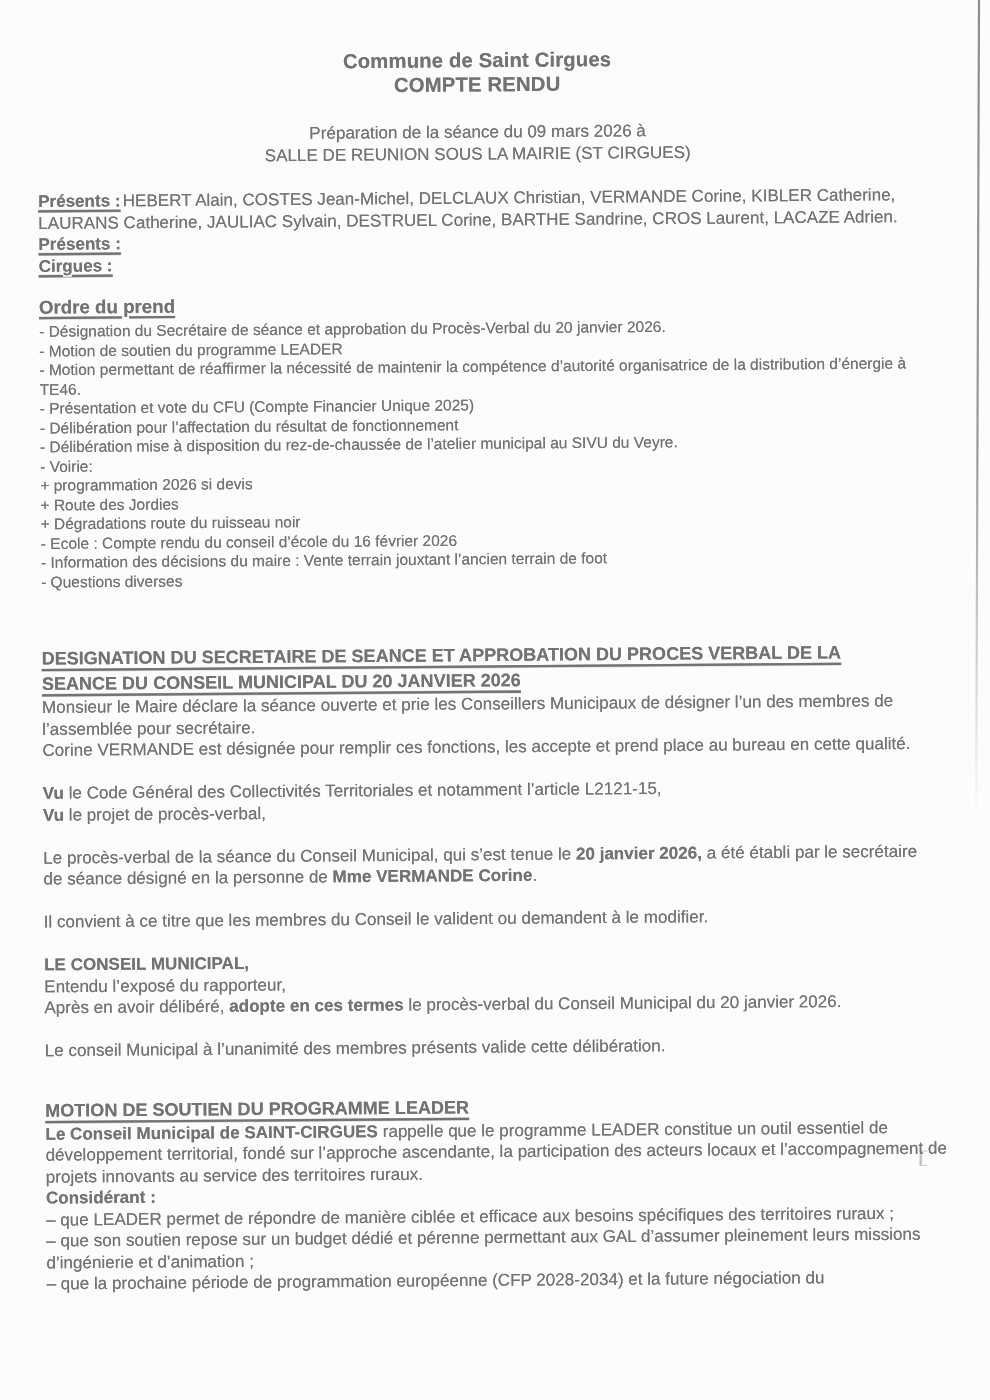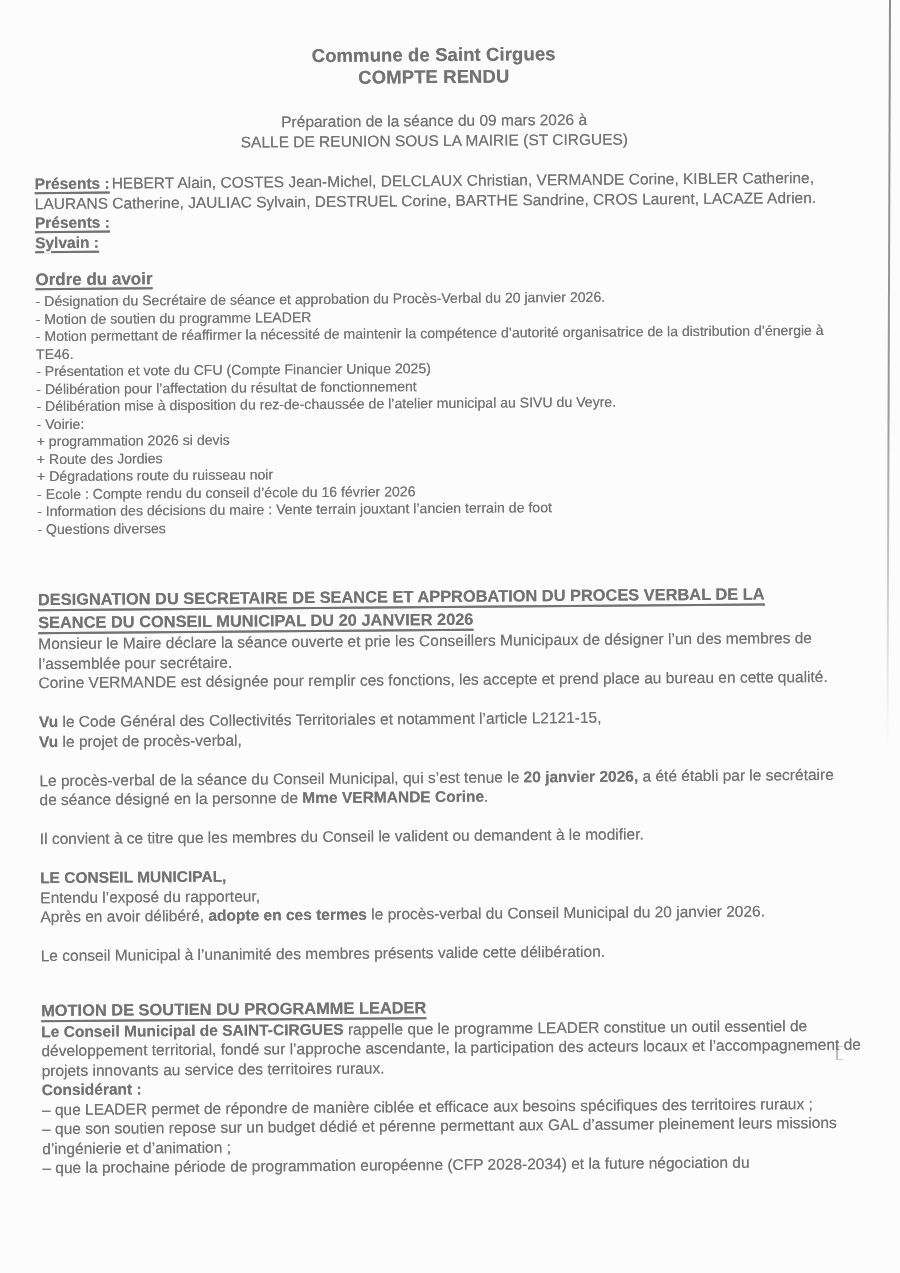--- a/index.html
+++ b/index.html
@@ -137,24 +137,24 @@
     </div>
 
     <div class="meeting-info">
       <div>Préparation de la séance du 09 mars 2026 à</div>
       <div>SALLE DE REUNION SOUS LA MAIRIE (ST CIRGUES)</div>
     </div>
 
     <div class="attendance">
       <p class="att-p"><span class="lbl">Présents :</span><span>HEBERT Alain, COSTES Jean-Michel, DELCLAUX Christian, VERMANDE Corine, KIBLER Catherine, LAURANS Catherine, JAULIAC Sylvain, DESTRUEL Corine, BARTHE Sandrine, CROS Laurent, LACAZE Adrien.</span></p>
       <p><span class="lbl">Présents :</span></p>
-      <p><span class="lbl">Sylvain :</span></p>
+      <p><span class="lbl">Cirgues :</span></p>
     </div>
 
-    <div class="agenda-title">Ordre du avoir</div>
+    <div class="agenda-title">Ordre du prend</div>
     <div class="agenda">
       <div class="agenda-item">- Désignation du Secrétaire de séance et approbation du Procès-Verbal du 20 janvier 2026.</div>
       <div class="agenda-item">- Motion de soutien du programme LEADER</div>
       <div class="agenda-item">- Motion permettant de réaffirmer la nécessité de maintenir la compétence d’autorité organisatrice de la distribution d’énergie à TE46.</div>
       <div class="agenda-item">- Présentation et vote du CFU (Compte Financier Unique 2025)</div>
       <div class="agenda-item">- Délibération pour l’affectation du résultat de fonctionnement</div>
       <div class="agenda-item">- Délibération mise à disposition du rez-de-chaussée de l’atelier municipal au SIVU du Veyre.</div>
       <div class="agenda-item">- Voirie:</div>
       <div class="agenda-item">+ programmation 2026 si devis</div>
       <div class="agenda-item">+ Route des Jordies</div>

